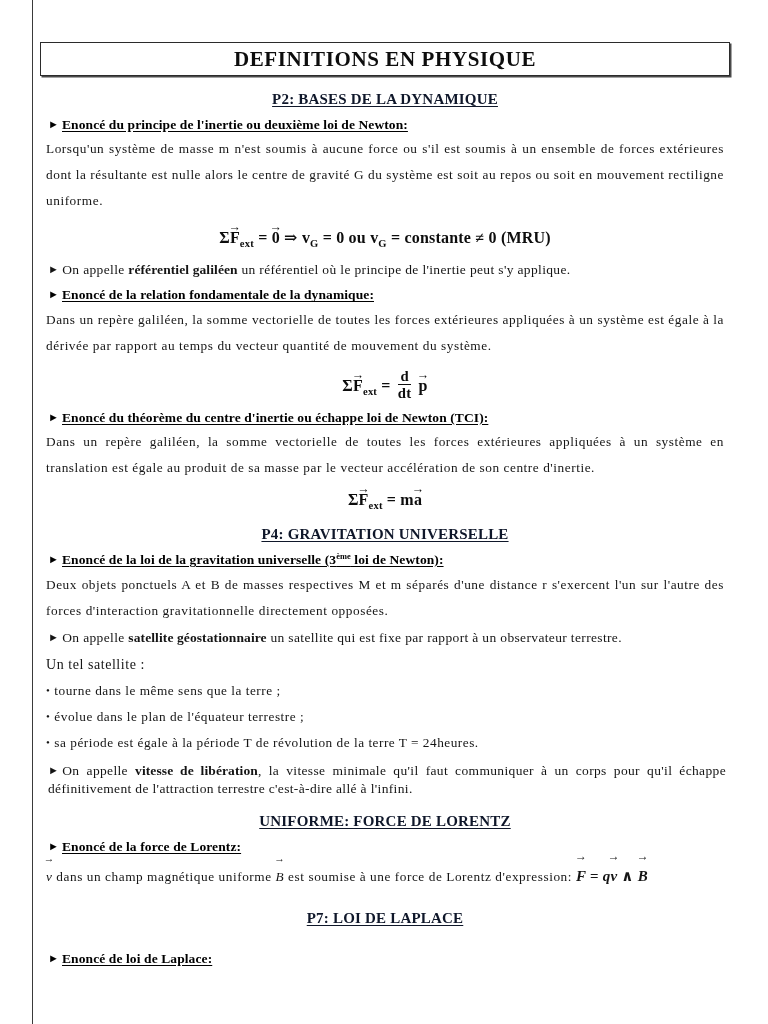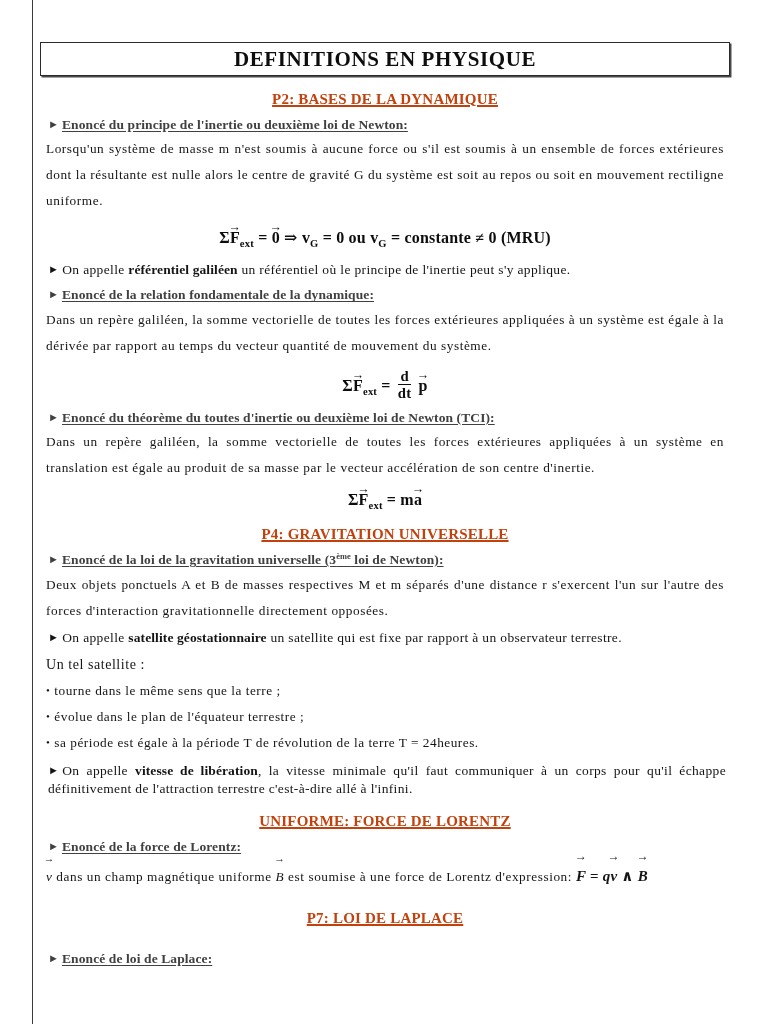--- a/index.html
+++ b/index.html
@@ -54,37 +54,36 @@
     color: #0d0d0d;
     white-space: nowrap;
   }
 
   
   .section-head {
     text-align: center;
     font-weight: bold;
     font-size: 15px;
     letter-spacing: 0.2px;
-    color: #c2410c;
+    color: #0f172a;
     margin: 14px 0 4px 0;
     line-height: 1.25;
-    text-decoration: underline;
   }
   .section-head span.u {
     text-decoration: underline;
     text-underline-offset: 2px;
   }
   .section-head.two-line span.u { display: block; }
   .section-head.two-line span.u + span.u { margin-top: 21px; }
 
   
   .stmt {
     font-weight: bold;
     font-size: 13.5px;
-    color: #404040;
+    color: #000000;
     margin: 7px 0 3px 8px;
     line-height: 1.3;
     letter-spacing: 0.1px;
   }
   .stmt .arrow {
     font-size: 11px;
     margin-right: 3px;
     vertical-align: 1px;
   }
   .stmt.underline .txt { text-decoration: underline; text-underline-offset: 2px; }
@@ -238,21 +237,21 @@
     <span>Σ</span><span class="vec"><span class="arr">→</span><span>F</span></span><sub>ext</sub>
     <span>=</span>
     <span class="frac">
       <span class="num">d</span>
       <span class="den">dt</span>
     </span>
     <span class="vec"><span class="arr">→</span><span>p</span></span>
   </div>
 
   <div class="stmt underline">
-    <span class="arrow">►</span><span class="txt">Enoncé du théorème du toutes d'inertie ou deuxième loi de Newton (TCI):</span>
+    <span class="arrow">►</span><span class="txt">Enoncé du théorème du centre d'inertie ou échappe loi de Newton (TCI):</span>
   </div>
 
   <div class="para">Dans un repère galiléen, la somme vectorielle de toutes les forces extérieures appliquées à un système en translation est égale au produit de sa masse par le vecteur accélération de son centre d'inertie.</div>
 
   <div class="formula tight">
     <span>Σ</span><span class="vec"><span class="arr">→</span><span>F</span></span><sub>ext</sub>
     <span>=</span>
     <span>m</span><span class="vec"><span class="arr">→</span><span>a</span></span>
   </div>
 

